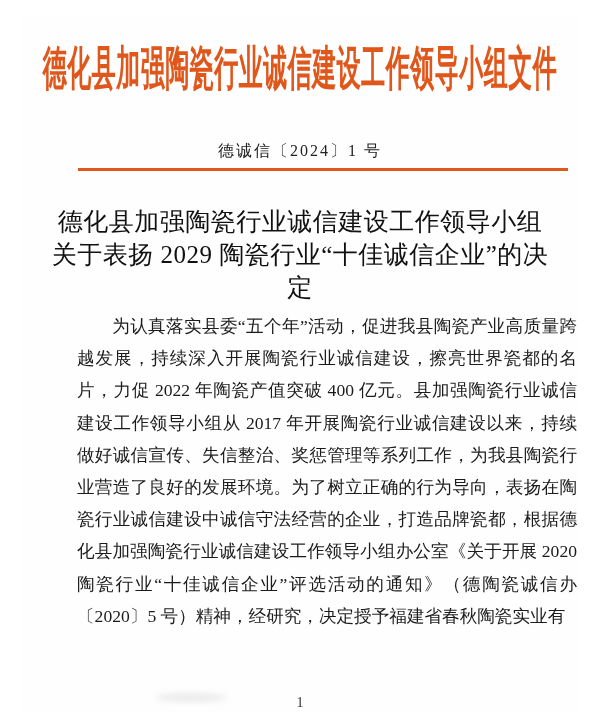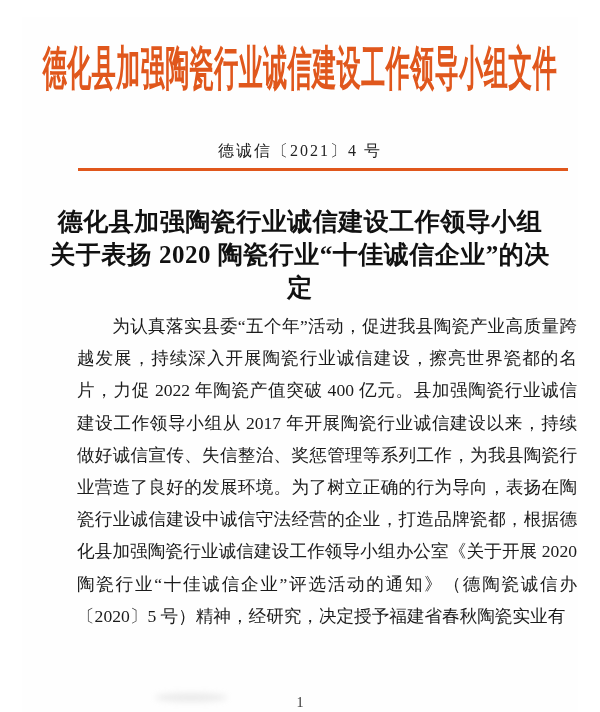--- a/index.html
+++ b/index.html
@@ -63,21 +63,21 @@
     height: 3px;
     background: var(--accent);
   }
   
   .title {
     position: absolute;
     top: 188px;
     left: 25px;
     right: 25px;
     text-align: center;
-    font-weight: 700;
+    font-weight: 400;
     font-size: 25px;
     line-height: 33px;
     letter-spacing: 0.5px;
     color: #111111;
   }
   
   .body-block {
     position: absolute;
     top: 293px;
     left: 55px;
@@ -114,27 +114,27 @@
 </style>
 </head>
 <body>
 
 <div class="page">
 
   <div class="banner">
     <span class="banner-text">德化县加强陶瓷行业诚信建设工作领导小组文件</span>
   </div>
 
-  <div class="doc-number">德诚信〔2021〕4 号</div>
+  <div class="doc-number">德诚信〔2024〕1 号</div>
 
   <div class="red-line"></div>
 
   <div class="title">
     <div class="title-line">德化县加强陶瓷行业诚信建设工作领导小组</div>
-    <div class="title-line">关于表扬 2020 陶瓷行业“十佳诚信企业”的决定</div>
+    <div class="title-line">关于表扬 2029 陶瓷行业“十佳诚信企业”的决定</div>
   </div>
 
   <div class="body-block">
     <div class="paragraph">为认真落实县委“五个年”活动，促进我县陶瓷产业高质量跨越发展，持续深入开展陶瓷行业诚信建设，擦亮世界瓷都的名片，力促 2022 年陶瓷产值突破 400 亿元。县加强陶瓷行业诚信建设工作领导小组从 2017 年开展陶瓷行业诚信建设以来，持续做好诚信宣传、失信整治、奖惩管理等系列工作，为我县陶瓷行业营造了良好的发展环境。为了树立正确的行为导向，表扬在陶瓷行业诚信建设中诚信守法经营的企业，打造品牌瓷都，根据德化县加强陶瓷行业诚信建设工作领导小组办公室《关于开展 2020 陶瓷行业“十佳诚信企业”评选活动的通知》（德陶瓷诚信办〔2020〕5 号）精神，经研究，决定授予福建省春秋陶瓷实业有</div>
   </div>
 
   <div class="smudge"></div>
 
   <div class="page-number">1</div>
 

